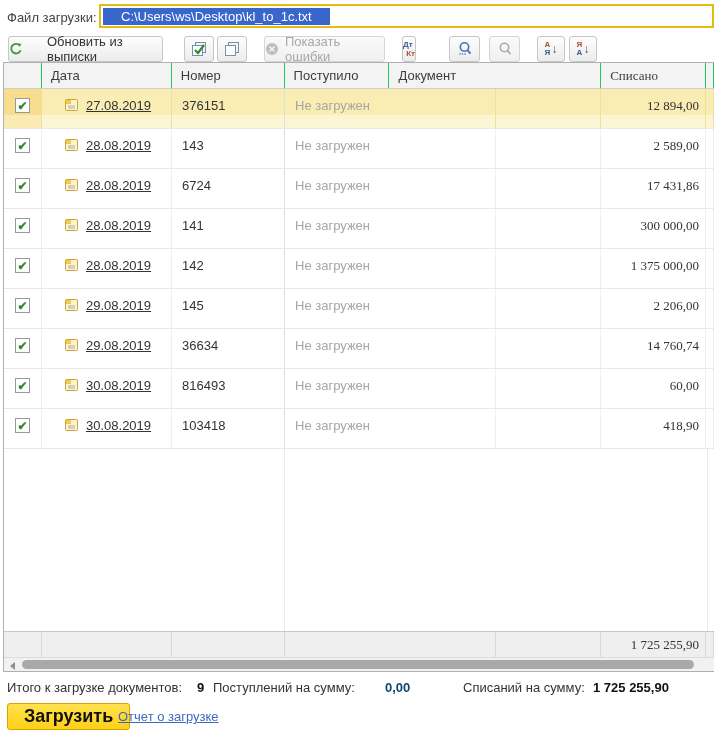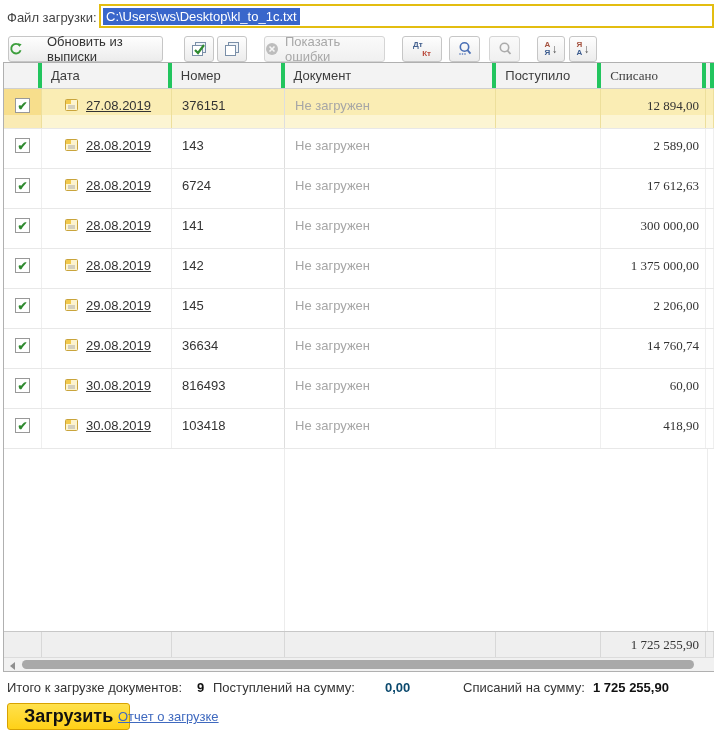--- a/index.html
+++ b/index.html
@@ -4,49 +4,49 @@
 <style>
   * { margin:0; padding:0; box-sizing:border-box; }
   html,body { background:#fff; }
   body { font-family:"Liberation Sans", sans-serif; font-size:13px; color:#333; }
   #app { position:relative; width:714px; height:736px; background:#fff; overflow:hidden; }
 
   
   .file-label { position:absolute; left:7px; top:10px; color:#444; }
   .file-input { position:absolute; left:99px; top:4px; right:0; height:24px;
     border:2px solid #E3BD10; background:#fff; display:flex; align-items:center; padding-left:2px; }
-  .file-input .sel-text { background:#3966CB; color:#fff; padding:1px 3px; white-space:nowrap; }
+  .file-input .sel-text { background:#3966CB; color:#fff; padding:1px 18px; white-space:nowrap; }
 
   
   .tbtn { position:absolute; top:36px; height:26px; border:1px solid #c6c6c6; border-radius:3px;
     background:linear-gradient(#fefefe,#ececec); display:flex; align-items:center; justify-content:center;
     color:#333; cursor:default; }
   .tbtn.disabled { color:#a8a8a8; background:linear-gradient(#fafafa,#f0f0f0); border-color:#d5d5d5; }
   .btn-refresh { left:8px; width:155px; gap:24px; }
   .btn-checkall { left:184px; width:30px; }
   .btn-uncheckall { left:217px; width:30px; }
   .btn-errors { left:264px; width:121px; gap:6px; }
-  .btn-dtkt { left:402px; width:40px; position:absolute; }
+  .btn-dtkt { left:402px; width:14px; position:absolute; }
   .btn-search { left:449px; width:31px; }
   .btn-searchoff { left:489px; width:31px; }
   .btn-sortasc { left:537px; width:28px; }
   .btn-sortdesc { left:569px; width:28px; }
   .dtkt-wrap { position:relative; width:18px; height:18px; font-size:8px; font-weight:bold; }
   .dtkt-top { position:absolute; left:0; top:0; color:#44618F; }
   .dtkt-bottom { position:absolute; right:0; bottom:0; color:#B9483A; }
   .sort-wrap { display:flex; align-items:center; gap:1px; }
   .sort-letters { display:flex; flex-direction:column; font-size:8px; font-weight:bold; line-height:8px; }
   .sort-top { color:#A5523F; } .sort-bottom { color:#3C5C8F; }
   .sort-arrow { font-size:12px; color:#555; }
 
   
   .table { position:absolute; left:3px; top:62px; width:711px; height:610px;
     border:1px solid #b0b0b0; border-right:none; background:#fff; }
   .thead { display:flex; height:26px; background:#f3f3f3; border-bottom:1px solid #cfcfcf; color:#3d3d3d; }
-  .thead .cell { border-right:4px solid #22c55e; display:flex; align-items:center; padding-left:9px; }
+  .thead .cell { border-right:1px solid #22c55e; display:flex; align-items:center; padding-left:9px; }
   .cell { overflow:hidden; white-space:nowrap; }
   .c0 { width:38px; } .c1 { width:130px; } .c2 { width:113px; } .c3 { width:212px; }
   .c4 { width:105px; } .c5 { width:105px;font-family:Liberation Serif, serif; } .c6 { width:8px; padding:0 !important; }
   .tbody { }
   .trow { display:flex; height:40px; border-bottom:1px solid #e8e8e8; background:#fff; }
   .trow .cell { display:flex; align-items:flex-start; padding-top:9px; border-right:1px solid #efefef; }
   .trow .c0 { justify-content:center; }
   .trow .c1 { padding-left:23px; gap:8px;text-decoration:underline; }
   .trow .c2 { padding-left:10px; }
   .trow .c3 { padding-left:10px; color:#a6a6a6; border-left:1px solid #dedede; margin-left:-1px; }
@@ -178,22 +178,22 @@
       </span>
       <span class="sort-arrow">↓</span>
     </span>
   </div>
 
   <div class="table">
     <div class="thead">
       <div class="cell c0"></div>
       <div class="cell c1">Дата</div>
       <div class="cell c2">Номер</div>
+      <div class="cell c4">Поступило</div>
       <div class="cell c3">Документ</div>
-      <div class="cell c4">Поступило</div>
       <div class="cell c5">Списано</div>
       <div class="cell c6"></div>
     </div>
 
     <div class="tbody">
         <div class="trow sel">
           <div class="cell c0">
             <span class="cb">
               <span class="tick">✔</span>
             </span>
@@ -271,21 +271,21 @@
           <div class="cell c2">
             <span class="ntext">6724</span>
           </div>
           <div class="cell c3">
             <span class="gtext">Не загружен</span>
           </div>
           <div class="cell c4">
             <span class="amt"></span>
           </div>
           <div class="cell c5">
-            <span class="amt">17 612,63</span>
+            <span class="amt">17 431,86</span>
           </div>
           <div class="cell c6"></div>
         </div>
         <div class="trow">
           <div class="cell c0">
             <span class="cb">
               <span class="tick">✔</span>
             </span>
           </div>
           <div class="cell c1">

